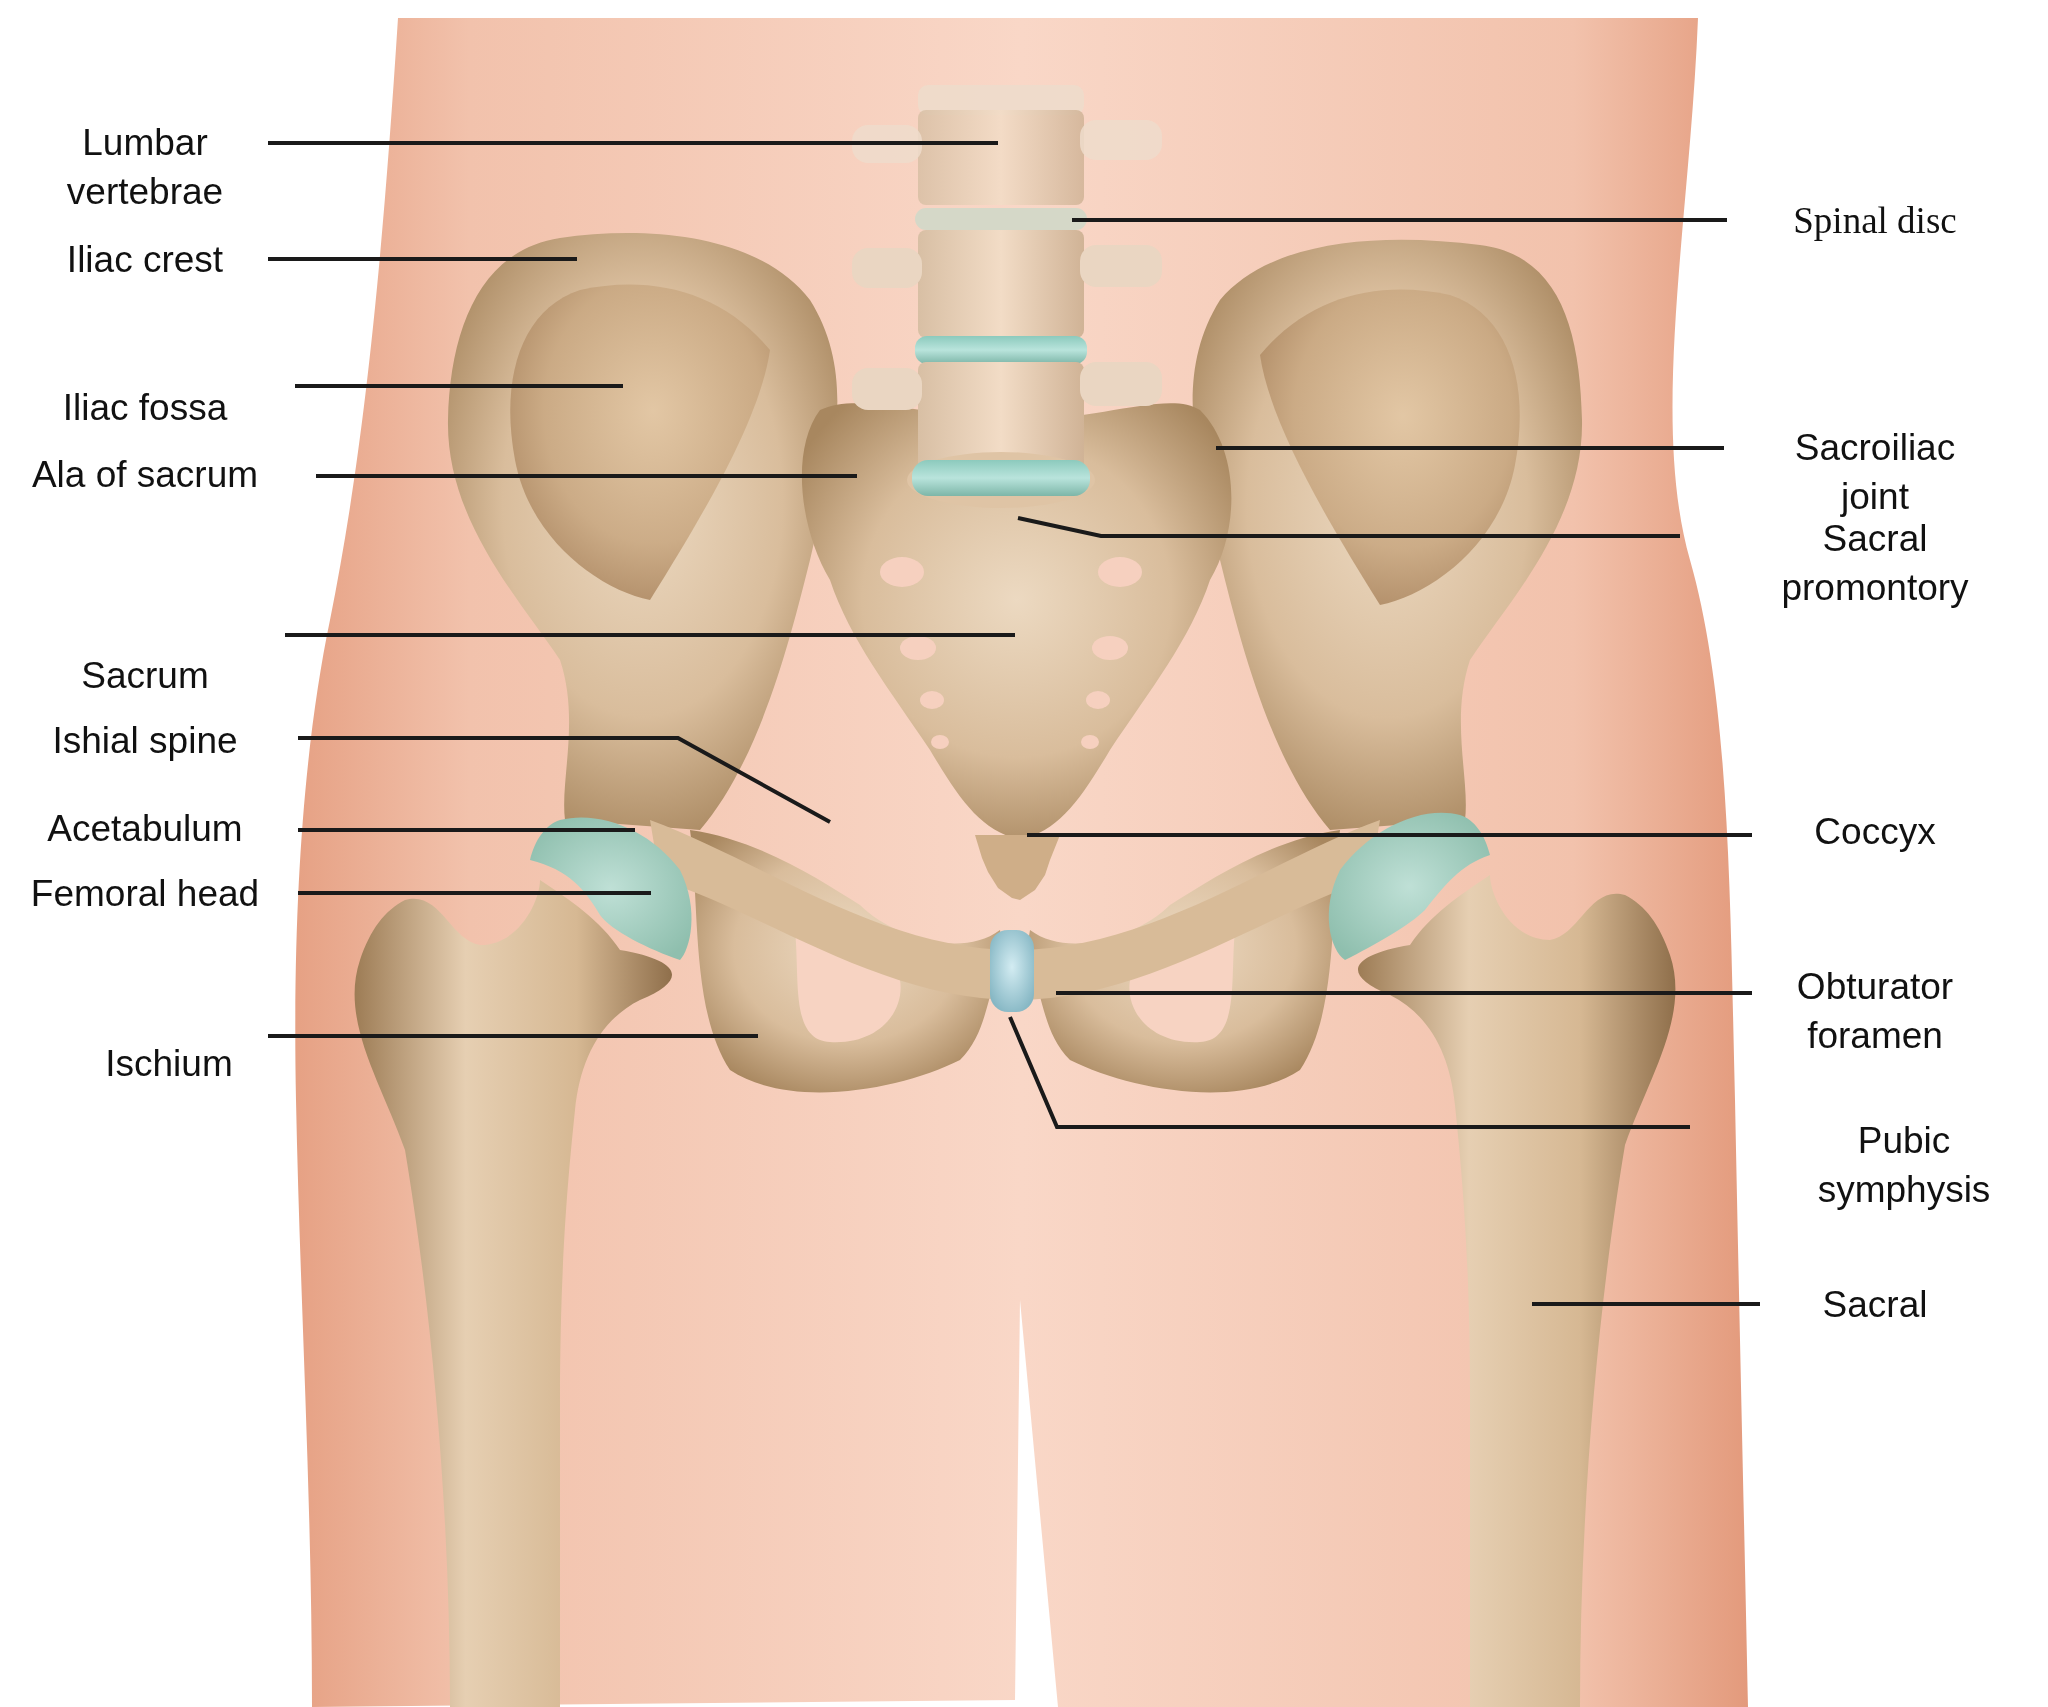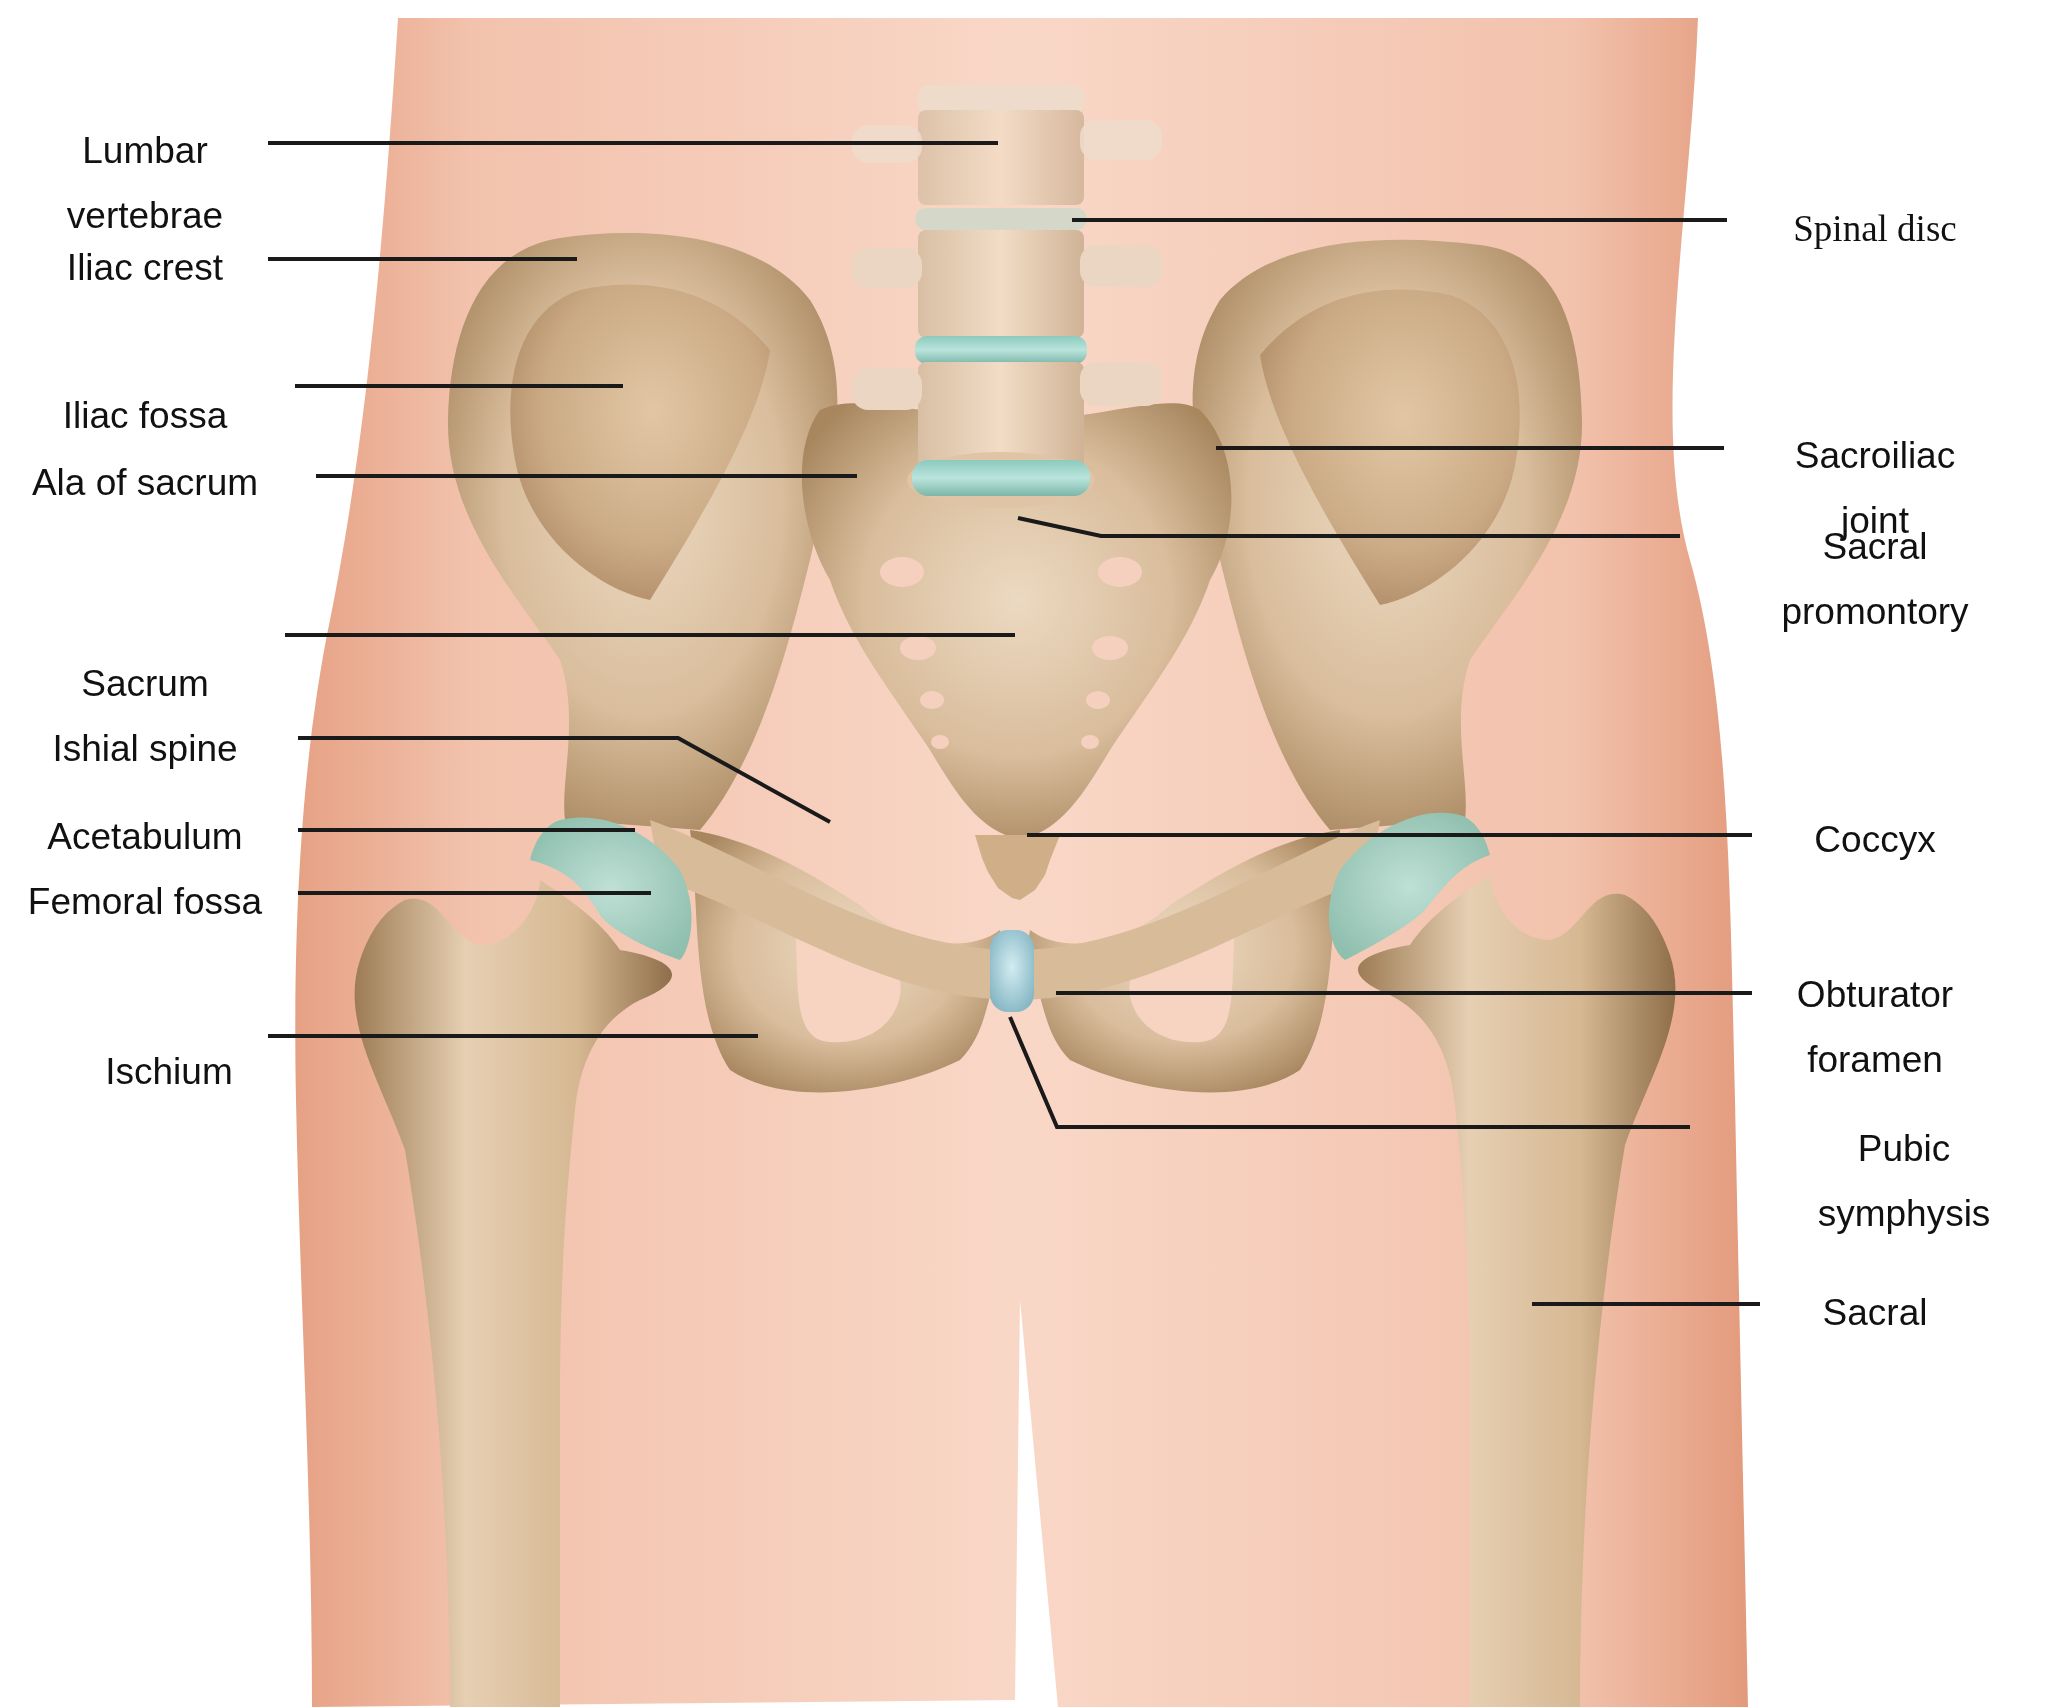--- a/index.html
+++ b/index.html
@@ -2,21 +2,21 @@
 <html><head>
 <meta charset="utf-8">
 <style>
   html, body { margin: 0; padding: 0; background: #ffffff; }
   #stage { position: relative; width: 2048px; height: 1707px; overflow: hidden; background: #ffffff; }
   #art { position: absolute; left: 0; top: 0; }
   .label {
     position: absolute;
     font-family: "Liberation Sans", sans-serif;
     font-size: 37px;
-    line-height: 65px;
+    line-height: 49px;
     color: #111111;
     text-align: center;
     white-space: pre-line;
     transform: translateX(-50%);
   }
 </style>
 </head>
 <body>
 
 <div id="stage">
@@ -140,21 +140,21 @@
 
   <div id="labels">
       <div class="label" style="left: 145px; top: 118px;">Lumbar
 vertebrae</div>
       <div class="label" style="left: 145px; top: 235px;">Iliac crest</div>
       <div class="label" style="left: 145px; top: 383px;">Iliac fossa</div>
       <div class="label" style="left: 145px; top: 450px;">Ala of sacrum</div>
       <div class="label" style="left: 145px; top: 611px; margin-top: 40px;">Sacrum</div>
       <div class="label" style="left: 145px; top: 716px;">Ishial spine</div>
       <div class="label" style="left: 145px; top: 804px;">Acetabulum</div>
-      <div class="label" style="left: 145px; top: 869px;">Femoral fossa</div>
+      <div class="label" style="left: 145px; top: 869px;">Femoral head</div>
       <div class="label" style="left: 145px; top: 1039px; margin-left: 24px;">Ischium</div>
       <div class="label" style="left: 1875px; top: 196px; font-family: Liberation Serif, serif;">Spinal disc</div>
       <div class="label" style="left: 1875px; top: 423px;">Sacroiliac joint</div>
       <div class="label" style="left: 1875px; top: 514px;">Sacral promontory</div>
       <div class="label" style="left: 1875px; top: 807px;">Coccyx</div>
       <div class="label" style="left: 1875px; top: 962px;">Obturator
 foramen</div>
       <div class="label" style="left: 1904px; top: 1106px; margin-top: 10px;">Pubic symphysis</div>
       <div class="label" style="left: 1875px; top: 1280px;">Sacral</div>
     </div>

